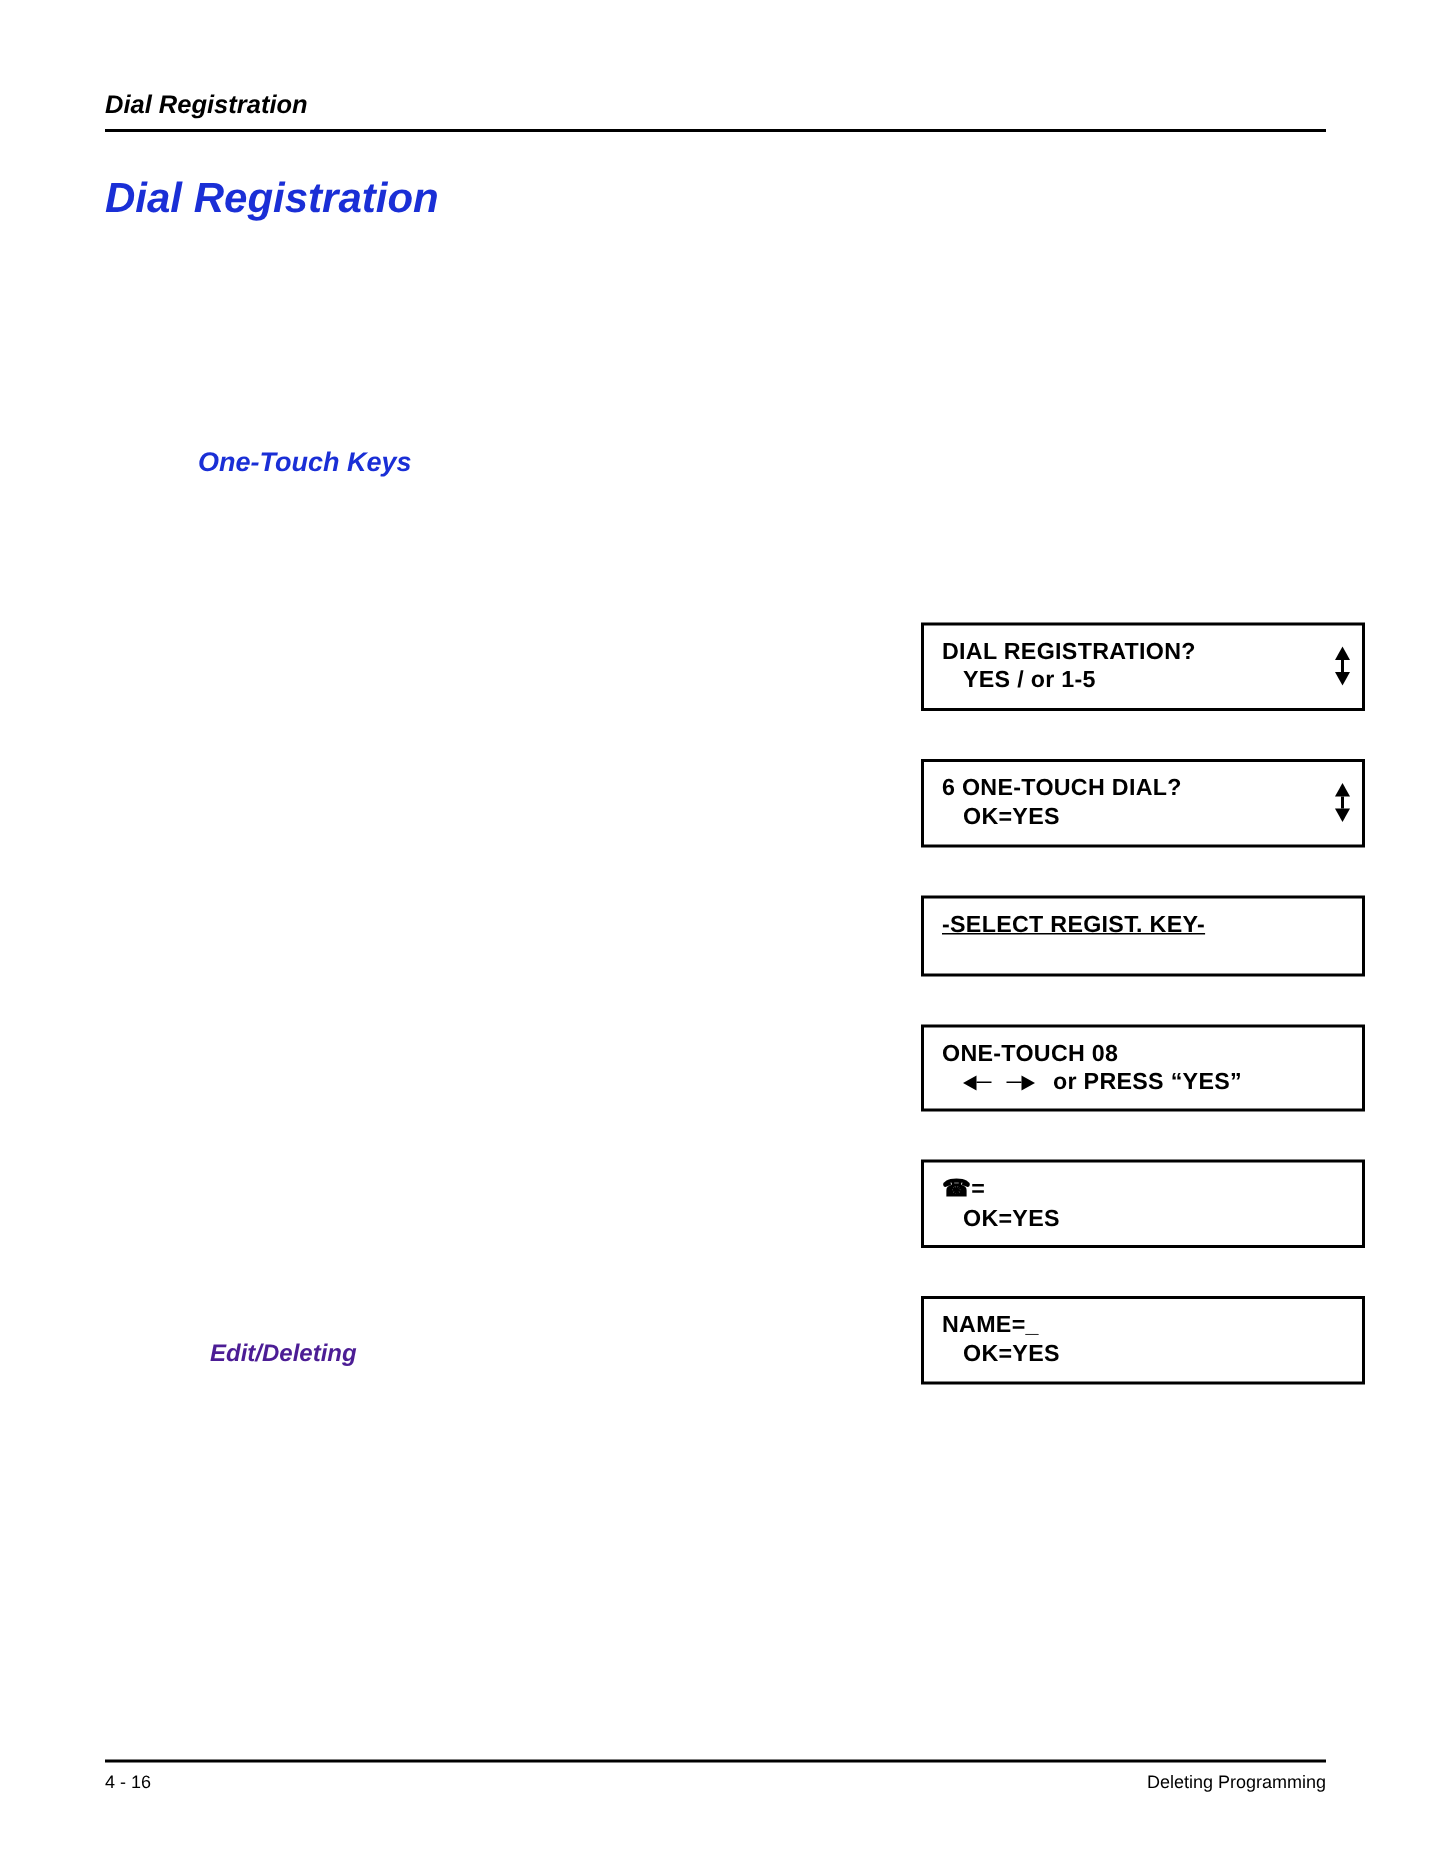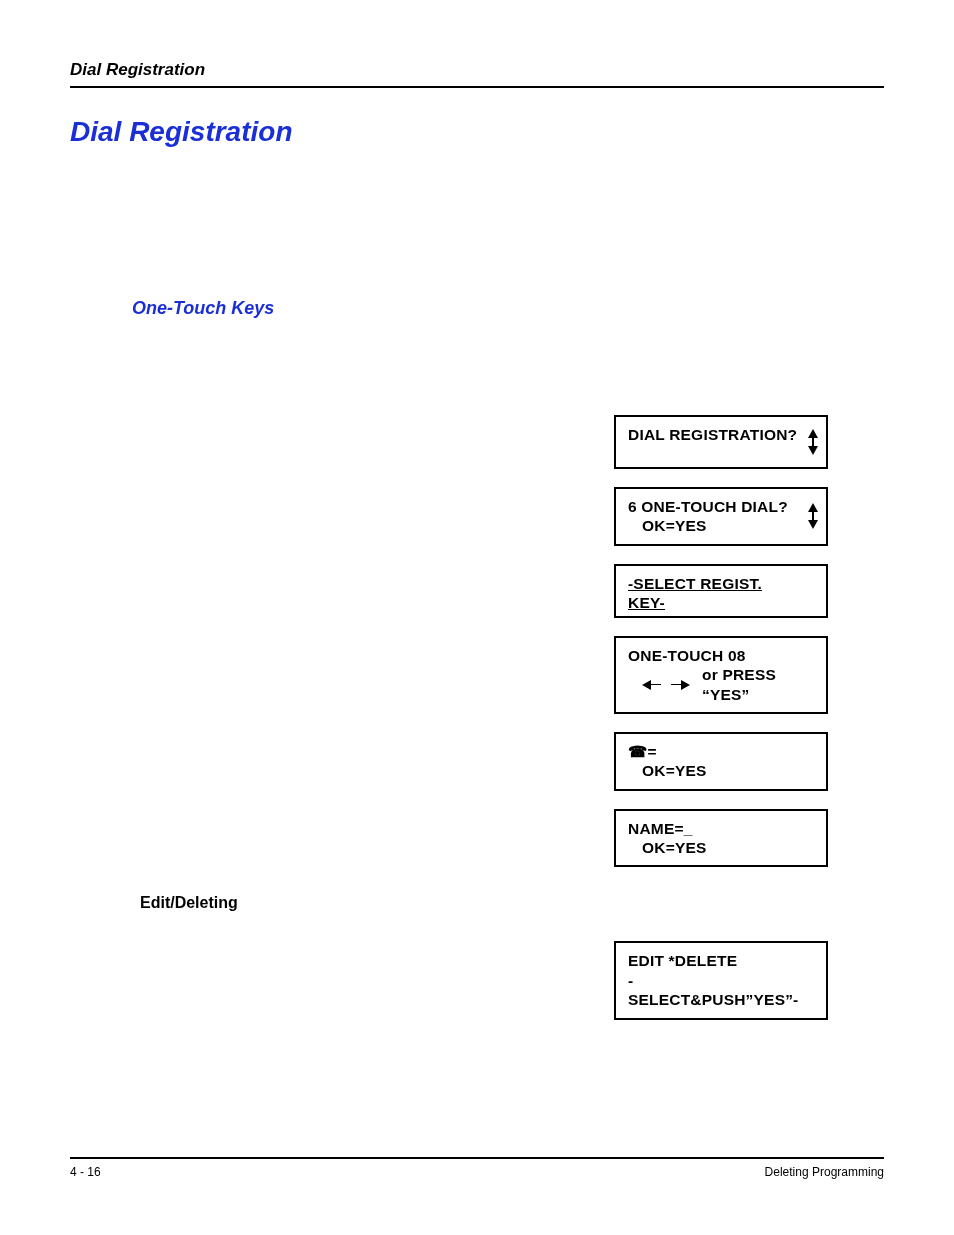--- a/index.html
+++ b/index.html
@@ -38,38 +38,39 @@
   }
   .h2 {
     color: #1a2fd6;
     font-weight: bold;
     font-style: italic;
     font-size: 18px;
     margin-left: 62px;
     margin-bottom: 84px;
   }
   .h3 {
-    color: #000000;
-    font-weight: bold;
+    color: #4c1d95;
+    font-weight: bold;
+    font-style: italic;
     font-size: 16px;
     margin-left: 140px;
     margin-top: 14px;
   }
   .lcd-col {
     position: absolute;
     right: 70px;
     top: 415px;
     width: 270px;
   }
   .lcd {
     border: 2px solid #000;
-    width: 214px;
+    width: 296px;
     box-sizing: border-box;
     padding: 8px 26px 8px 12px;
-    margin-bottom: 18px;
+    margin-bottom: 32px;
     font-family: Arial, Helvetica, sans-serif;
     font-weight: 600;
     font-size: 15.5px;
     line-height: 1.25;
     position: relative;
     min-height: 54px;
     letter-spacing: 0.2px;
   }
   .lcd .line1 { display:block; }
   .lcd .line2 { display:block; padding-left: 14px; }
@@ -129,21 +130,21 @@
   }
   .phone-icon {
     display:inline-block;
     font-weight: bold;
     margin-right: 2px;
   }
   .footer {
     position: absolute;
     left: 70px;
     right: 70px;
-    bottom: 56px;
+    bottom: 40px;
   }
   .footer .line {
     border-top: 2px solid #000;
     margin-bottom: 6px;
   }
   .footer-row {
     display:flex;
     justify-content: space-between;
     font-size: 12px;
   }
@@ -163,20 +164,21 @@
   <hr class="rule">
 
   <div class="h1">Dial Registration</div>
 
   <div class="h2">One-Touch Keys</div>
 
   <div class="lcd-col">
 
     <div class="lcd">
       <span class="line1">DIAL REGISTRATION?</span>
+      <span class="line2">YES / or 1-5</span>
       <span class="updown">
         <span class="tri up"></span>
         <span class="bar"></span>
         <span class="tri down"></span>
       </span>
     </div>
 
     <div class="lcd">
       <span class="line1">6 ONE-TOUCH DIAL?</span>
       <span class="line2">OK=YES</span>
@@ -216,24 +218,20 @@
     </div>
 
     <div class="lcd">
       <span class="line1">NAME=_</span>
       <span class="line2">OK=YES</span>
     </div>
 
     <div style="height:56px;"></div>
 
 
-    <div class="lcd">
-      <span class="line1">EDIT             *DELETE</span>
-      <span class="line2-noindent">-SELECT&amp;PUSH”YES”-</span>
-    </div>
 
   </div>
 
   <div style="position:absolute; top:880px; left:0; right:0;">
     <div class="h3">Edit/Deleting</div>
   </div>
 
   <div class="footer">
     <div class="line"></div>
     <div class="footer-row">

